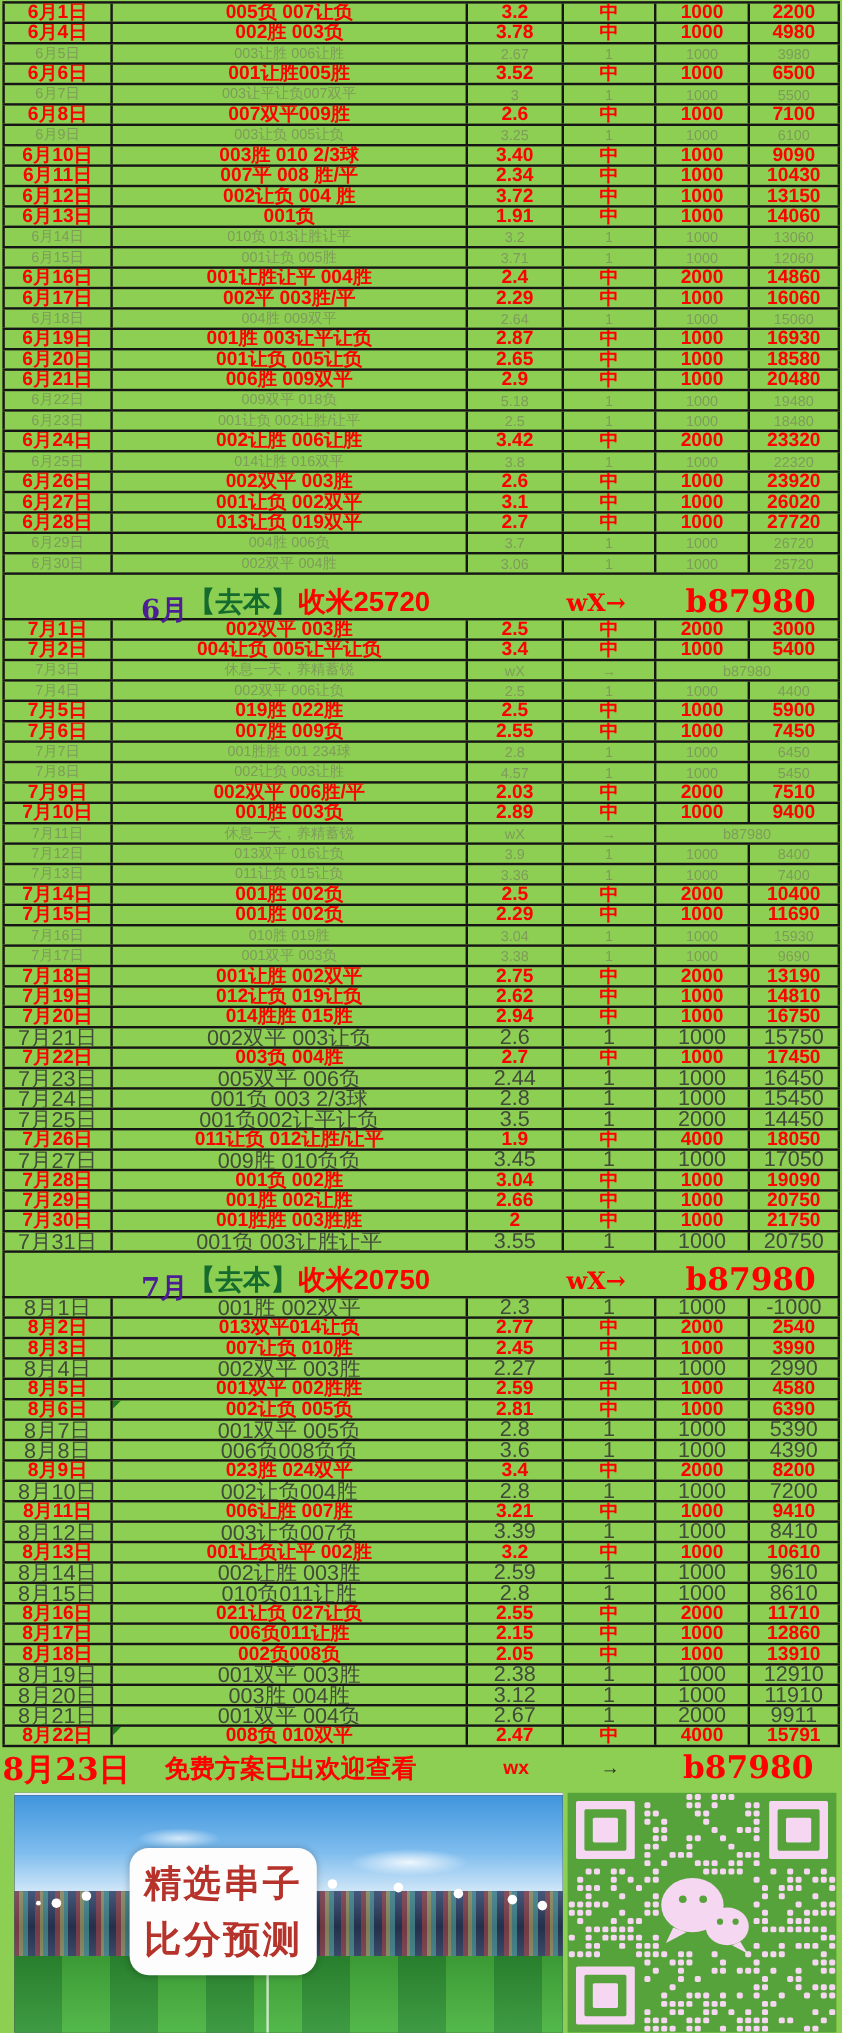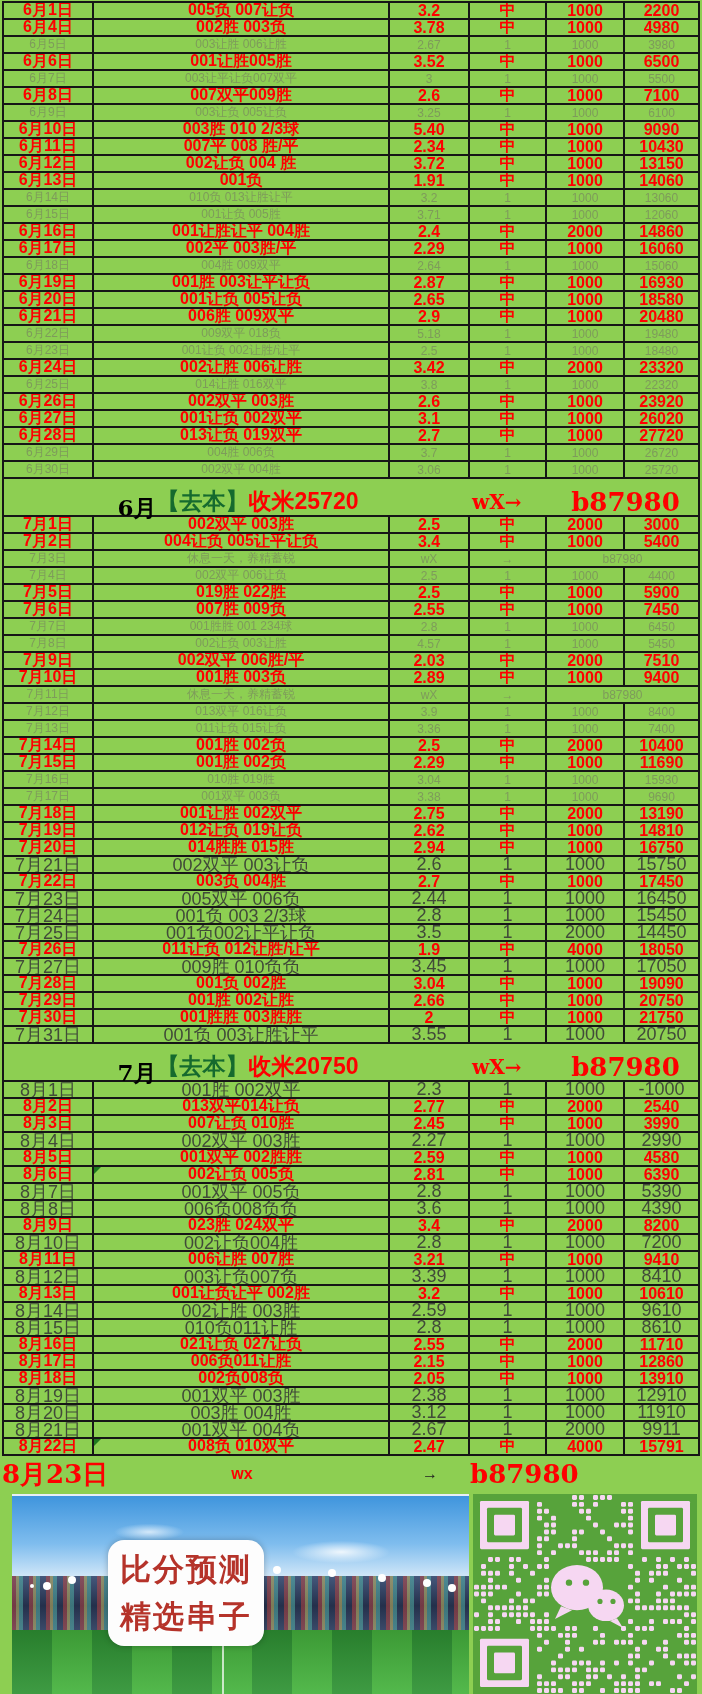--- a/index.html
+++ b/index.html
@@ -19,21 +19,21 @@
   .cell:first-child{border-left:2px solid var(--line);}
   .win{color:var(--red);font-weight:700;font-size:16px;}
   .loss,.rest{color:var(--lossg);font-size:12px;}
   .lossdark{color:var(--lossd);font-size:18px;}
   .marker::before{content:"";position:absolute;left:0;top:0;
     border-top:7px solid #1E7A1E;border-right:7px solid transparent;}
   .srow{display:grid;grid-template-columns:468px 77px 153px;height:38px;
     border-bottom:2px solid var(--line);border-left:2px solid var(--line);
     border-right:2px solid var(--line);align-items:center;box-sizing:border-box;}
   .s-label{display:flex;justify-content:center;align-items:center;}
-  .s-month{color:#000000;font:700 23px "DejaVu Serif",serif;margin-top:14px;}
+  .s-month{color:#4c1d95;font:700 23px "DejaVu Serif",serif;margin-top:14px;}
   .s-bracket{color:var(--bracket);font:700 23px "DejaVu Serif",serif;}
   .s-harvest{color:var(--red);font:700 23px "Liberation Sans",sans-serif;}
   .s-wx{color:var(--red);font:700 20px "DejaVu Serif",serif;text-align:left;}
   .s-code{color:var(--red);font:700 26px "DejaVu Serif",serif;text-align:center;}
   .frow{display:grid;grid-template-columns:92px 296px 80px 77px 153px;
     height:36px;align-items:center;margin:0 2px;}
   .f-date{color:var(--red);font:700 26px "DejaVu Serif",serif;text-align:center;white-space:nowrap;}
   .f-msg{color:var(--red);font:700 21px "Liberation Sans",sans-serif;text-align:center;}
   .f-wx{color:var(--red);font:700 16px "Liberation Sans",sans-serif;text-align:center;}
   .f-arrow{color:#222;font:700 16px "Liberation Sans",sans-serif;text-align:center;}
@@ -124,21 +124,21 @@
         <div class="cell">6月9日</div>
         <div class="cell">003让负 005让负</div>
         <div class="cell">3.25</div>
         <div class="cell">1</div>
         <div class="cell">1000</div>
         <div class="cell">6100</div>
       </div>
       <div class="row win">
         <div class="cell">6月10日</div>
         <div class="cell">003胜 010 2/3球</div>
-        <div class="cell">5.40</div>
+        <div class="cell">3.40</div>
         <div class="cell">中</div>
         <div class="cell">1000</div>
         <div class="cell">9090</div>
       </div>
       <div class="row win">
         <div class="cell">6月11日</div>
         <div class="cell">007平 008 胜/平</div>
         <div class="cell">2.34</div>
         <div class="cell">中</div>
         <div class="cell">1000</div>
@@ -733,35 +733,36 @@
         <div class="cell marker">008负 010双平</div>
         <div class="cell">2.47</div>
         <div class="cell">中</div>
         <div class="cell">4000</div>
         <div class="cell">15791</div>
       </div>
     </div>
 
   <div class="frow">
     <div class="f-date">8月23日</div>
+    <div class="f-msg">免费方案已出欢迎查看</div>
     <div class="f-wx">wx</div>
     <div class="f-arrow">→</div>
     <div class="f-code">b87980</div>
   </div>
 
   <div class="media">
     <div class="photo">
       <div class="sky"></div>
       <div class="stands"></div>
       <div class="lights"></div>
       <div class="pitch"></div>
       <div class="pitchline"></div>
       <div class="scorebox">
+        <div>精选串子</div>
         <div>比分预测</div>
-        <div>精选串子</div>
       </div>
     </div>
     <div class="qr">
       <svg id="qr-svg" viewBox="0 0 224 203" preserveAspectRatio="none">
           <rect x="99" y="1" width="5" height="5" rx="1.4" fill="#F6D7F2"></rect>
           <rect x="106" y="1" width="5" height="5" rx="1.4" fill="#F6D7F2"></rect>
           <rect x="120" y="1" width="5" height="5" rx="1.4" fill="#F6D7F2"></rect>
           <rect x="127" y="1" width="5" height="5" rx="1.4" fill="#F6D7F2"></rect>
           <rect x="134" y="1" width="5" height="5" rx="1.4" fill="#F6D7F2"></rect>
           <rect x="64" y="8" width="5" height="5" rx="1.4" fill="#F6D7F2"></rect>

